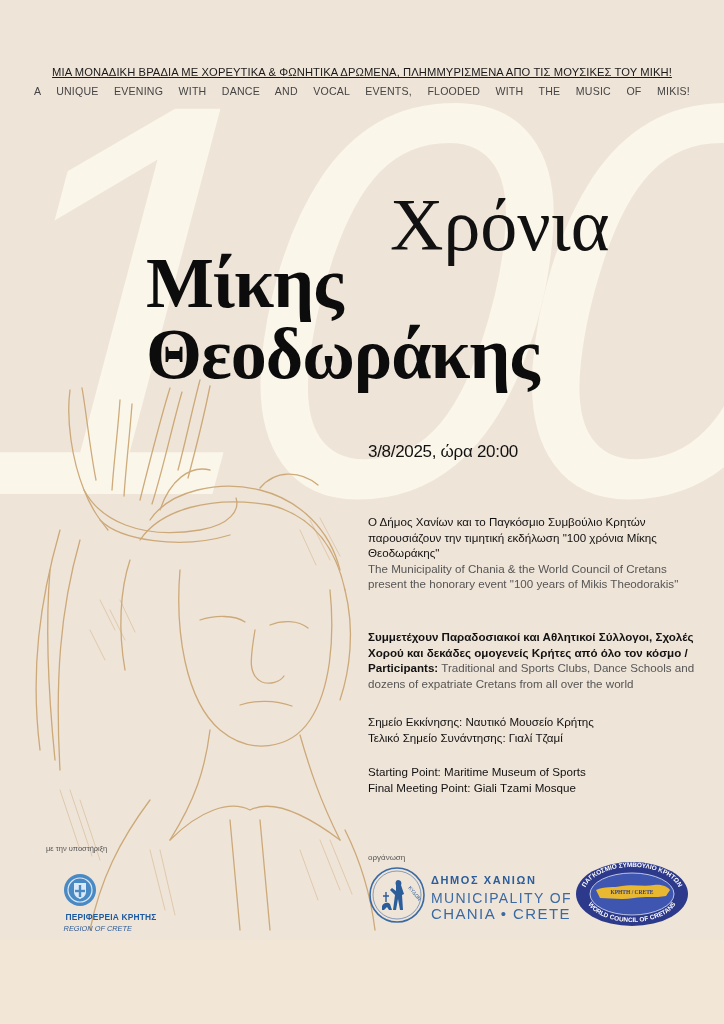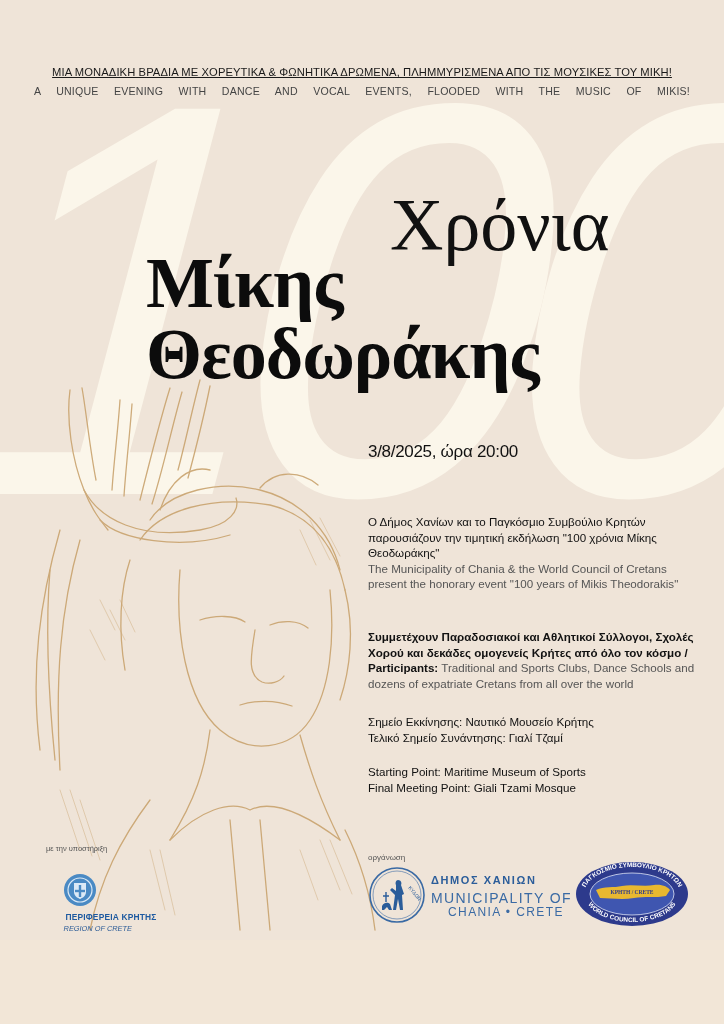--- a/index.html
+++ b/index.html
@@ -88,21 +88,21 @@
 
   .support-label { position: absolute; left: 46px; top: 844px; font-size: 7.5px; color: #555; }
   .region-emblem { position: absolute; left: 63px; top: 873px; width: 34px; height: 34px; }
   .region-gr { position: absolute; left: 28px; top: 912px; width: 104px; text-align: center; font-size: 8.4px; font-weight: 700; color: #1e5aa0; letter-spacing: 0.2px; margin-left: 31px; }
   .region-en { position: absolute; left: 28px; top: 924px; width: 104px; text-align: right; font-size: 7.4px; color: #2a5a96; font-style: italic; }
 
   .org-label { position: absolute; left: 368px; top: 853px; font-size: 8px; color: #555; text-align: center; }
   .chania-seal { position: absolute; left: 368px; top: 866px; width: 58px; height: 58px; }
   .chania-gr { position: absolute; left: 431px; top: 874px; font-size: 11px; font-weight: 700; color: #2b5d9a; letter-spacing: 1.6px; }
   .chania-en1 { position: absolute; left: 431px; top: 890px; font-size: 14px; color: #3a6aa4; letter-spacing: 1.4px; }
-  .chania-en2 { position: absolute; left: 431px; top: 905px; font-size: 12px; color: #3a6aa4; letter-spacing: 1.4px; margin-left: 17px; }
+  .chania-en2 { position: absolute; left: 431px; top: 905px; font-size: 15px; color: #3a6aa4; letter-spacing: 1.4px; }
 
   .wcc-logo { position: absolute; left: 574px; top: 860px; width: 116px; height: 68px; }
 </style>
 </head>
 <body>
 
 <div class="poster">
   <div class="poster-bottom"></div>
 
   <div class="bg-100">100</div>

